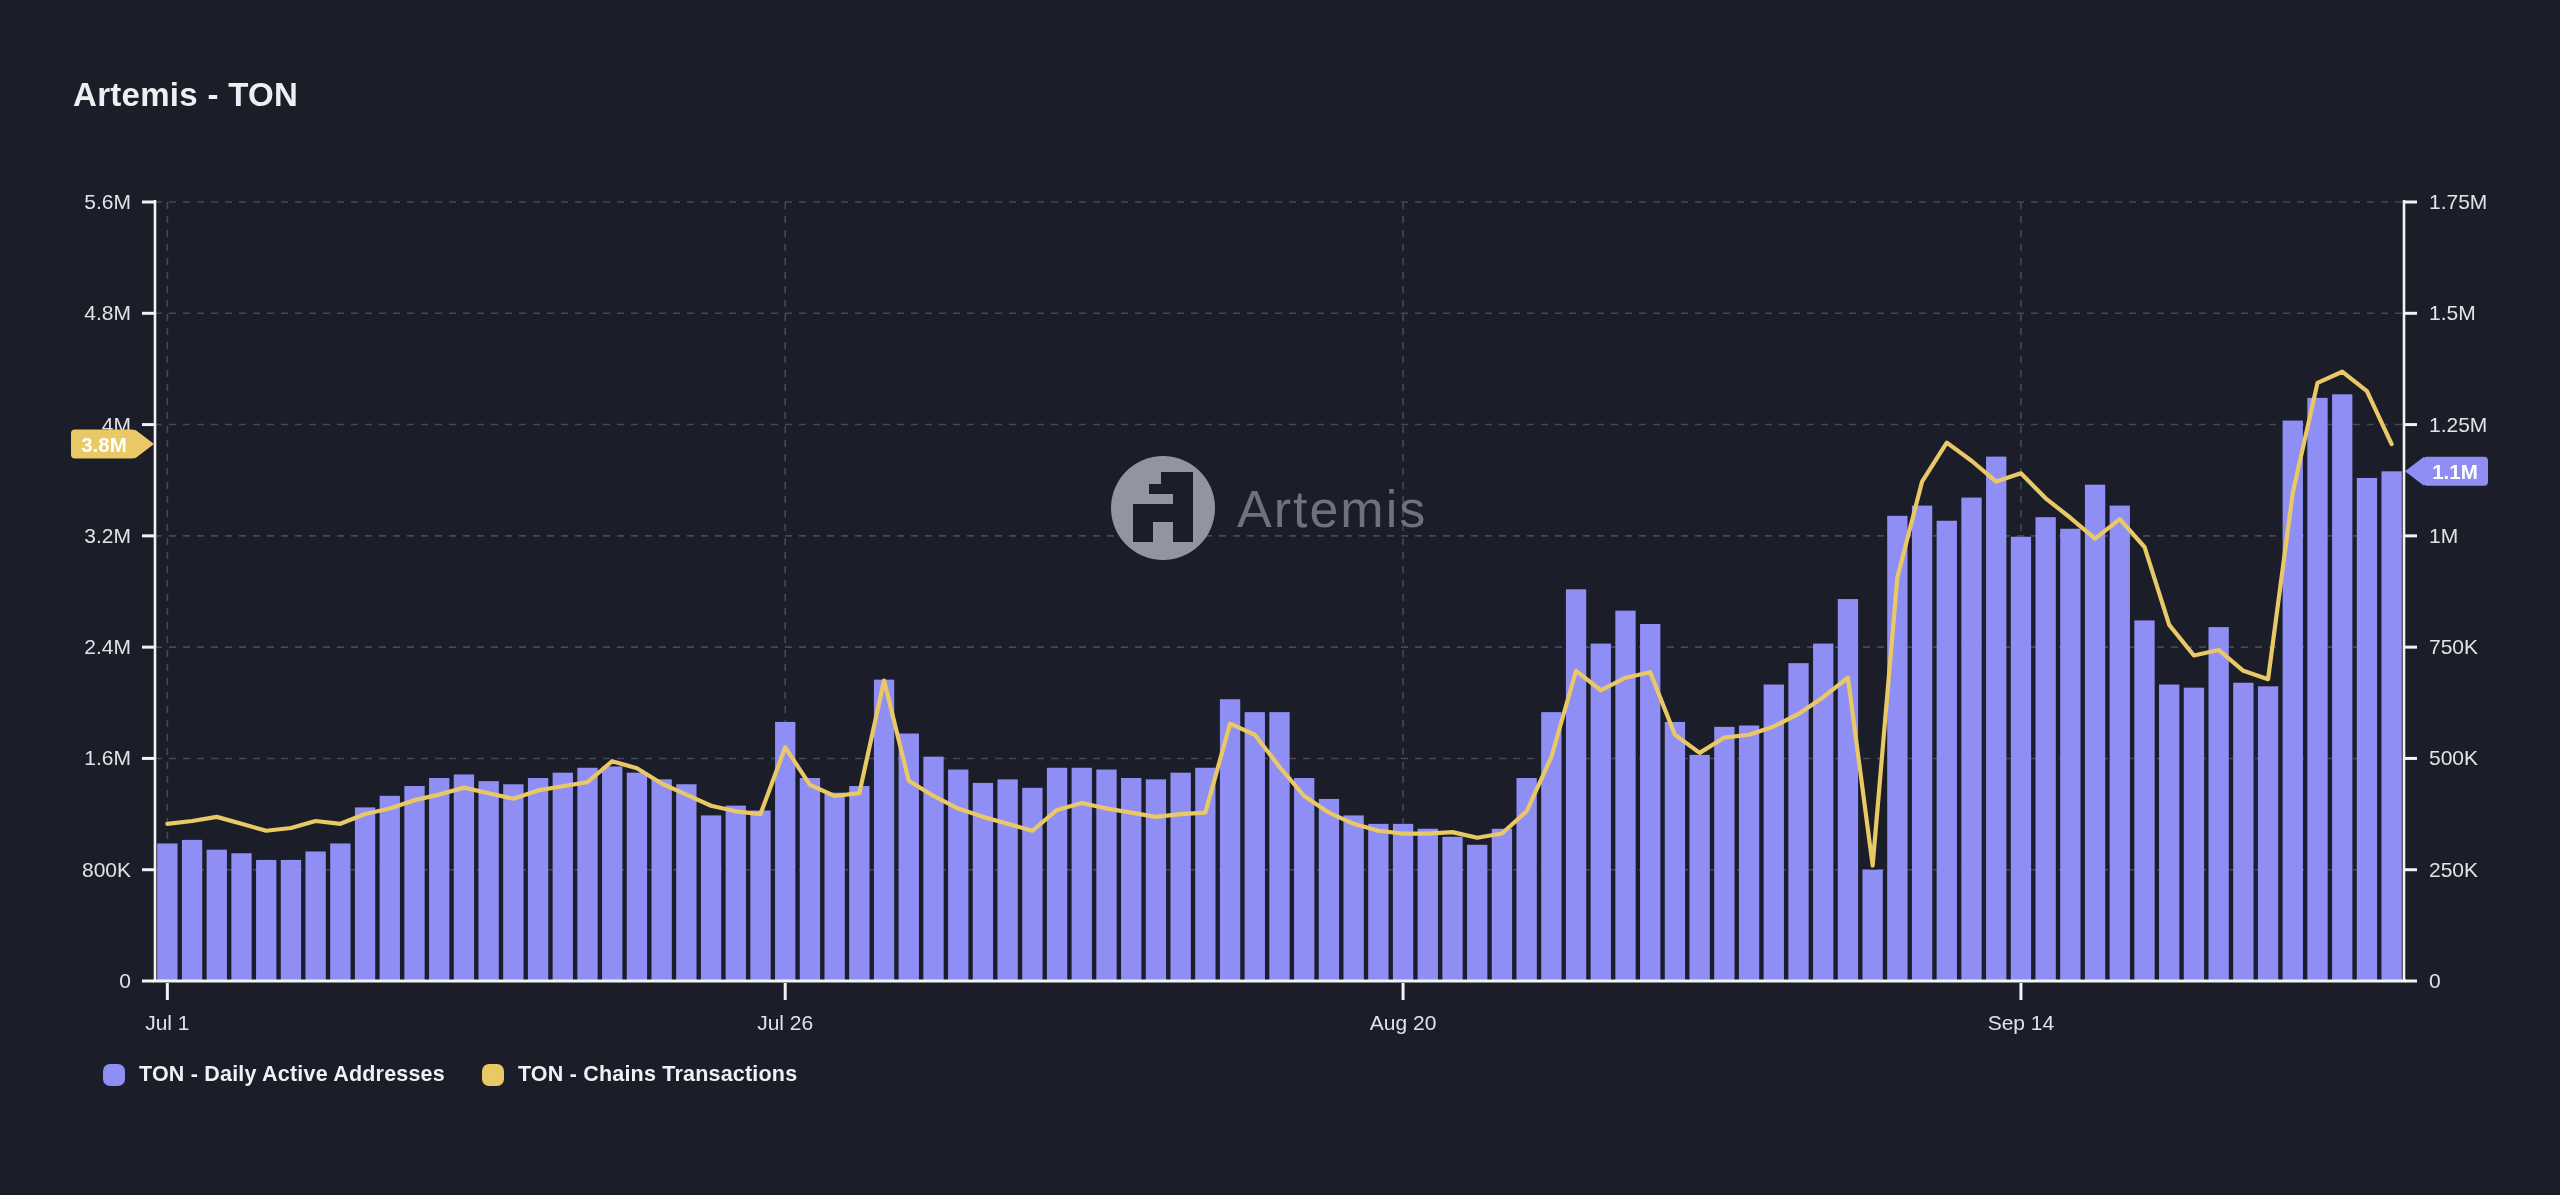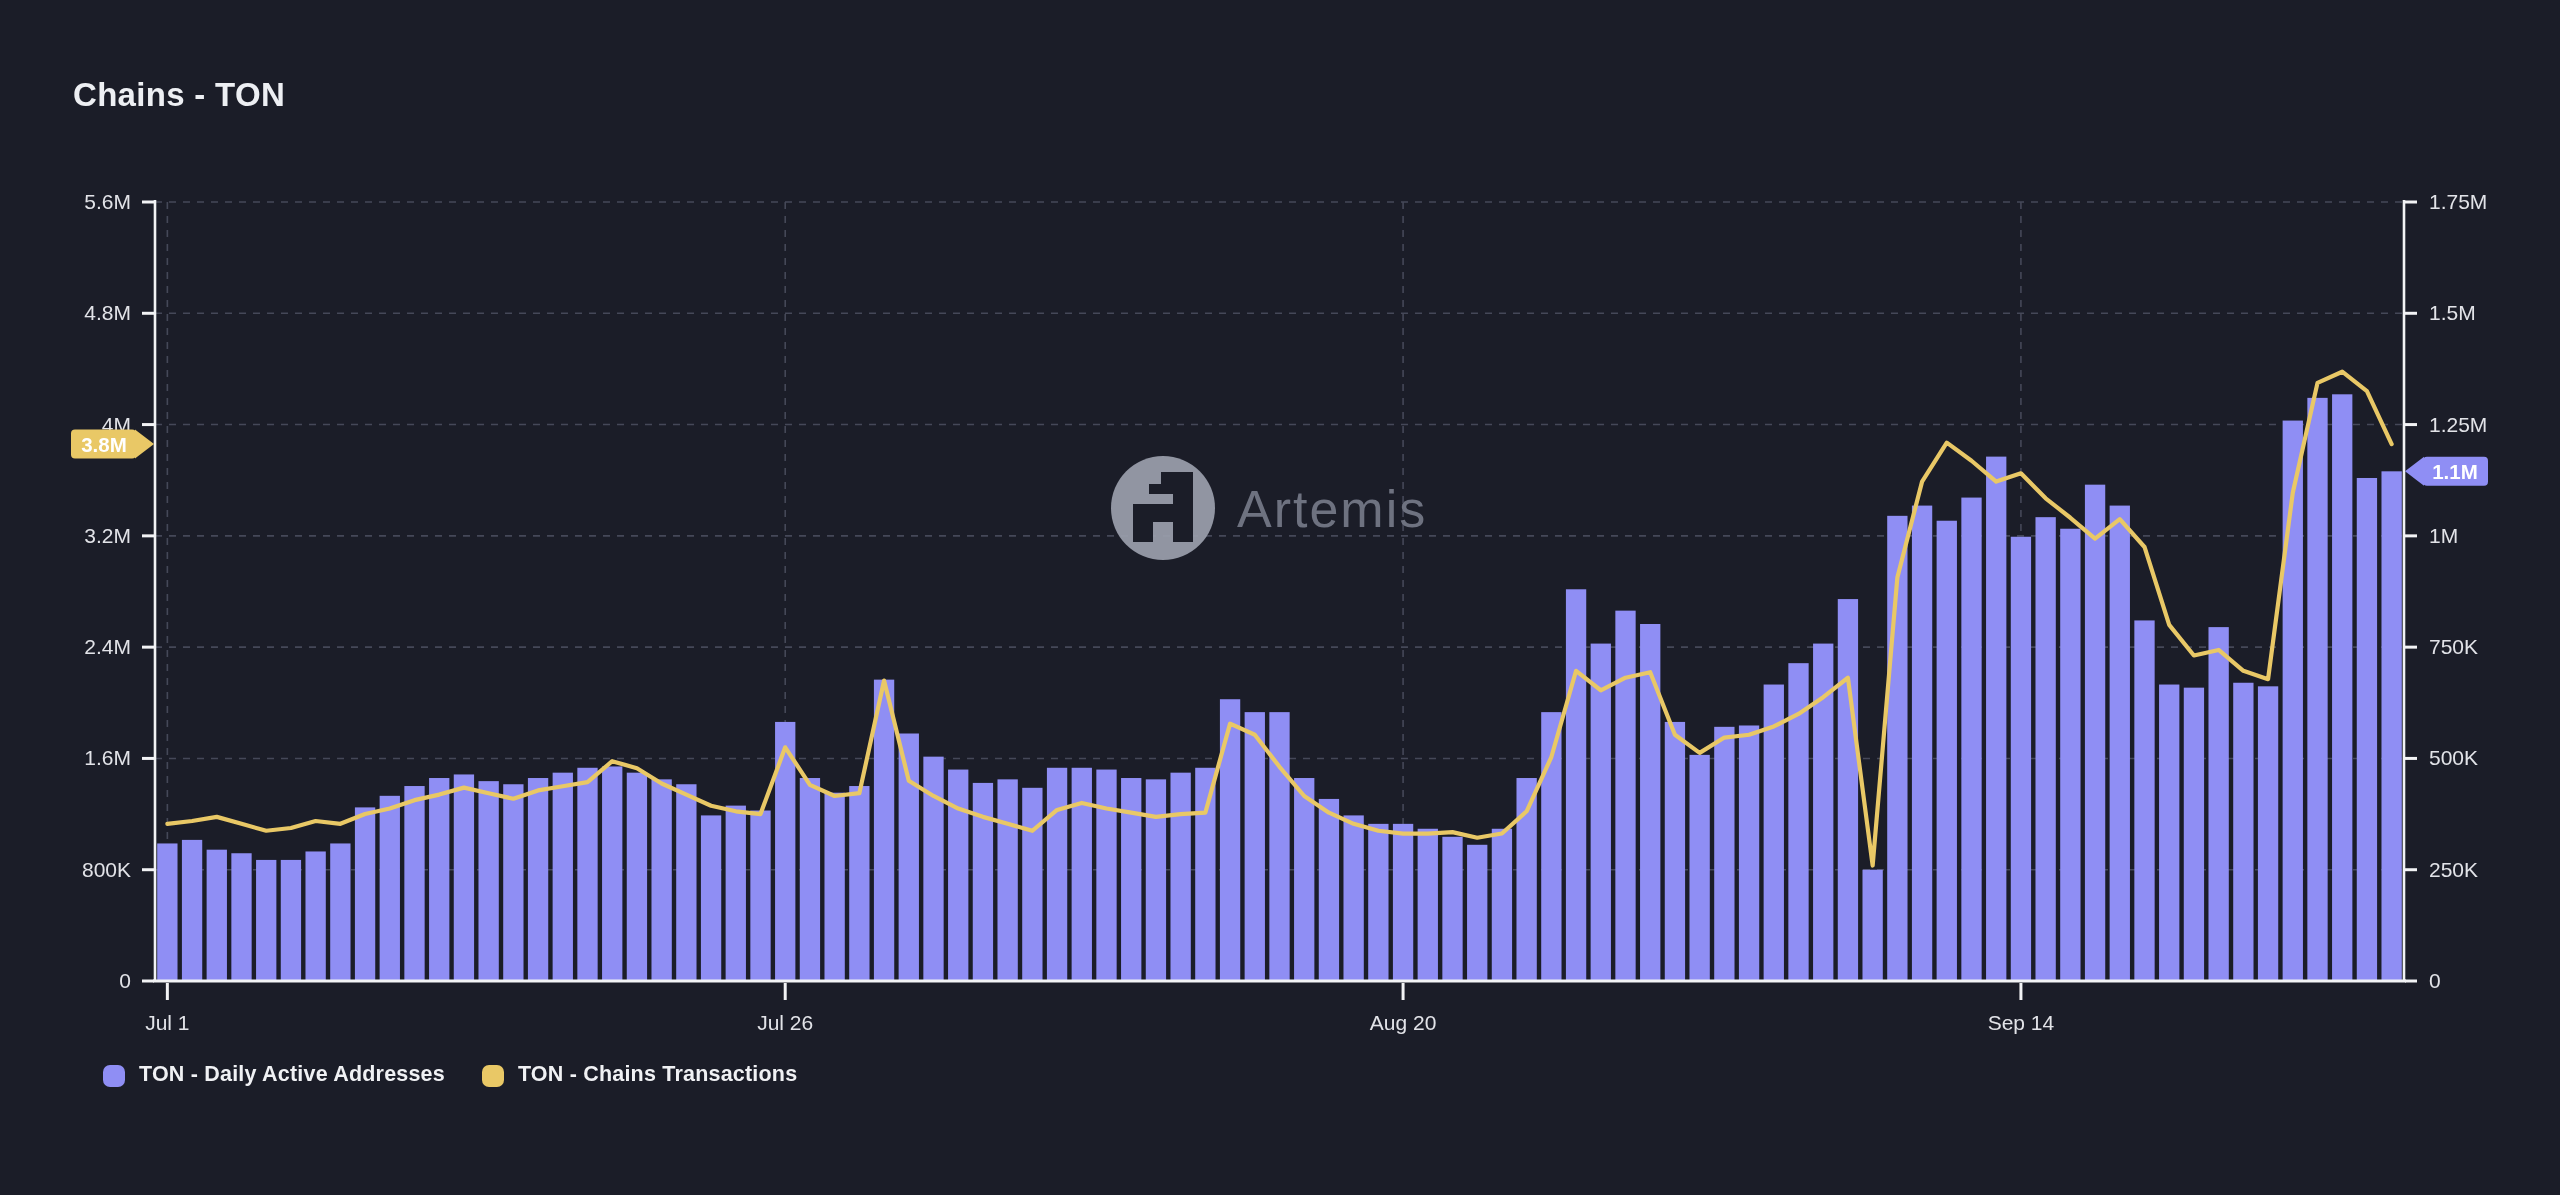--- a/index.html
+++ b/index.html
@@ -1,28 +1,28 @@
 <!DOCTYPE html>
 <html><head>
 <meta charset="utf-8">
 <style>
   html,body{margin:0;padding:0;background:#1B1D28;width:2560px;height:1195px;overflow:hidden;}
   body{font-family:"Liberation Sans",sans-serif;position:relative;}
   .page-title{position:absolute;left:73px;top:76px;font-size:33px;font-weight:700;color:#EDEFF3;letter-spacing:.3px;}
   #chart-svg{position:absolute;left:0;top:0;}
   svg text{font-family:"Liberation Sans",sans-serif;}
   .legend{position:absolute;left:103px;top:1062px;display:flex;align-items:center;gap:37px;}
-  .legend-item{display:flex;align-items:flex-end;gap:14px;cursor:pointer;}
+  .legend-item{display:flex;align-items:center;gap:14px;cursor:pointer;}
   .legend-swatch{width:22px;height:22px;border-radius:7px;flex:0 0 auto;}
   .legend-label{font-size:21.5px;font-weight:700;color:#F0F1F4;letter-spacing:.2px;}
 </style>
 </head>
 <body>
 
-<div class="page-title">Chains - TON</div>
+<div class="page-title">Artemis - TON</div>
 
 <svg id="chart-svg" width="2560" height="1195" viewBox="0 0 2560 1195">
     <g>
       <line x1="155" y1="869.7142857142857" x2="2404" y2="869.7142857142857" stroke="#454858" stroke-width="1.6" stroke-dasharray="7 7"></line>
       <line x1="155" y1="758.4285714285714" x2="2404" y2="758.4285714285714" stroke="#454858" stroke-width="1.6" stroke-dasharray="7 7"></line>
       <line x1="155" y1="647.1428571428571" x2="2404" y2="647.1428571428571" stroke="#454858" stroke-width="1.6" stroke-dasharray="7 7"></line>
       <line x1="155" y1="535.8571428571429" x2="2404" y2="535.8571428571429" stroke="#454858" stroke-width="1.6" stroke-dasharray="7 7"></line>
       <line x1="155" y1="424.57142857142856" x2="2404" y2="424.57142857142856" stroke="#454858" stroke-width="1.6" stroke-dasharray="7 7"></line>
       <line x1="155" y1="313.28571428571433" x2="2404" y2="313.28571428571433" stroke="#454858" stroke-width="1.6" stroke-dasharray="7 7"></line>
       <line x1="155" y1="202" x2="2404" y2="202" stroke="#454858" stroke-width="1.6" stroke-dasharray="7 7"></line>

